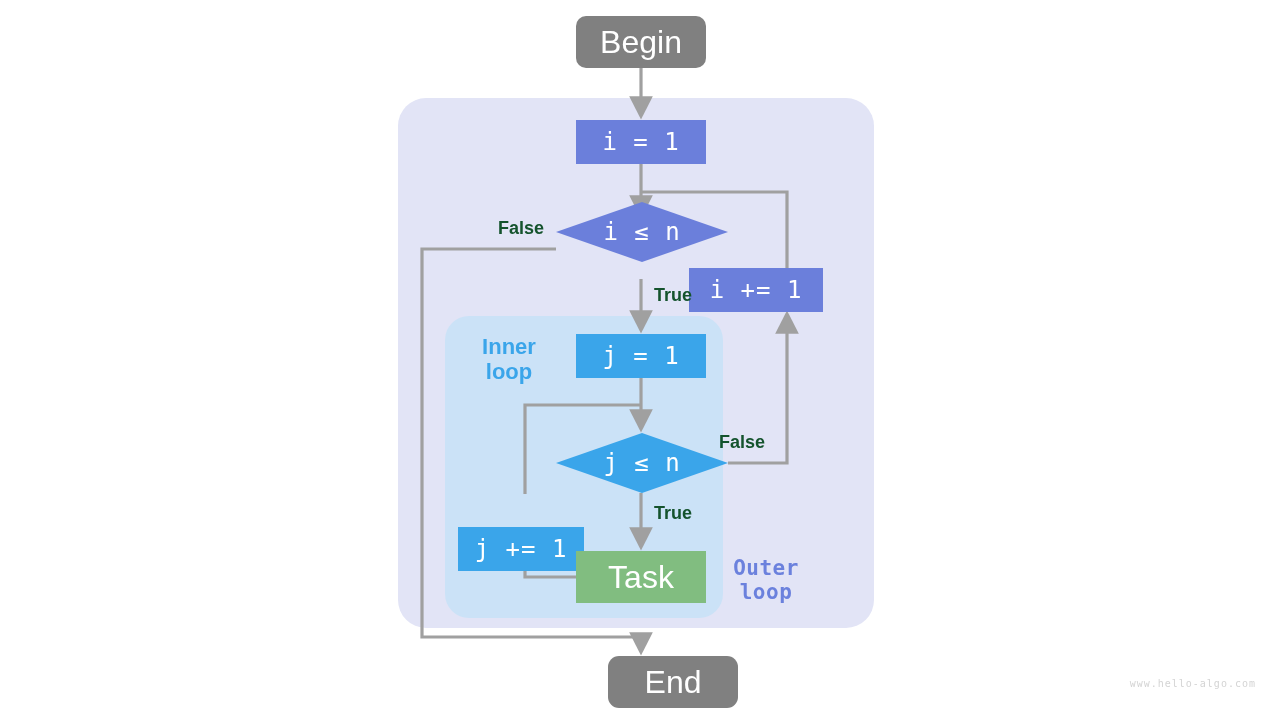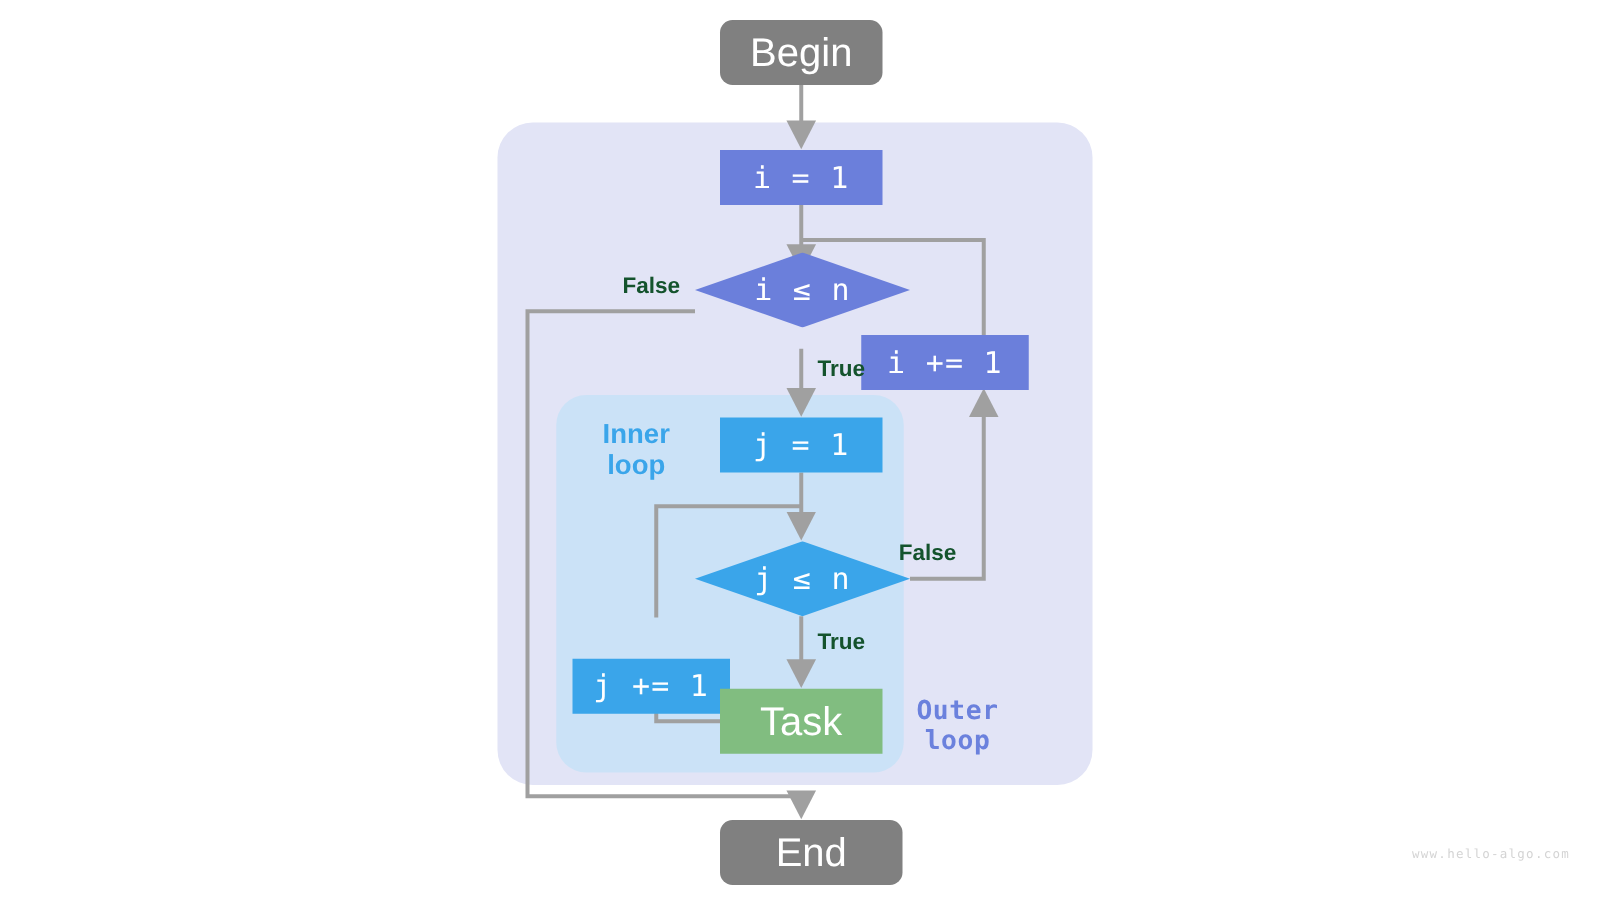--- a/index.html
+++ b/index.html
@@ -84,21 +84,21 @@
   }
   .terminal {
     background: #808080;
     border-radius: 10px;
   }
   .proc-purple { background: #6b7fdb; }
   .proc-blue   { background: #3aa5ea; }
   .proc-green  { background: #81bd80; }
 
   #node-begin { left: 576px; top: 16px;  width: 130px; height: 52px; }
-  #node-end   { left: 576px; top: 656px; width: 146px; height: 52px; }
+  #node-end   { left: 608px; top: 656px; width: 130px; height: 52px; border-radius: 11px; }
   #node-i-init { left: 576px; top: 120px; width: 130px; height: 44px; }
   #node-i-inc  { left: 689px; top: 268px; width: 134px; height: 44px; }
   #node-j-init { left: 576px; top: 334px; width: 130px; height: 44px; }
   #node-j-inc  { left: 458px; top: 494px; width: 126px; height: 44px; margin-top: 33px; }
   #node-task   { left: 576px; top: 551px; width: 130px; height: 52px; }
 
   
   .decision {
     position: absolute;
     display: flex;

